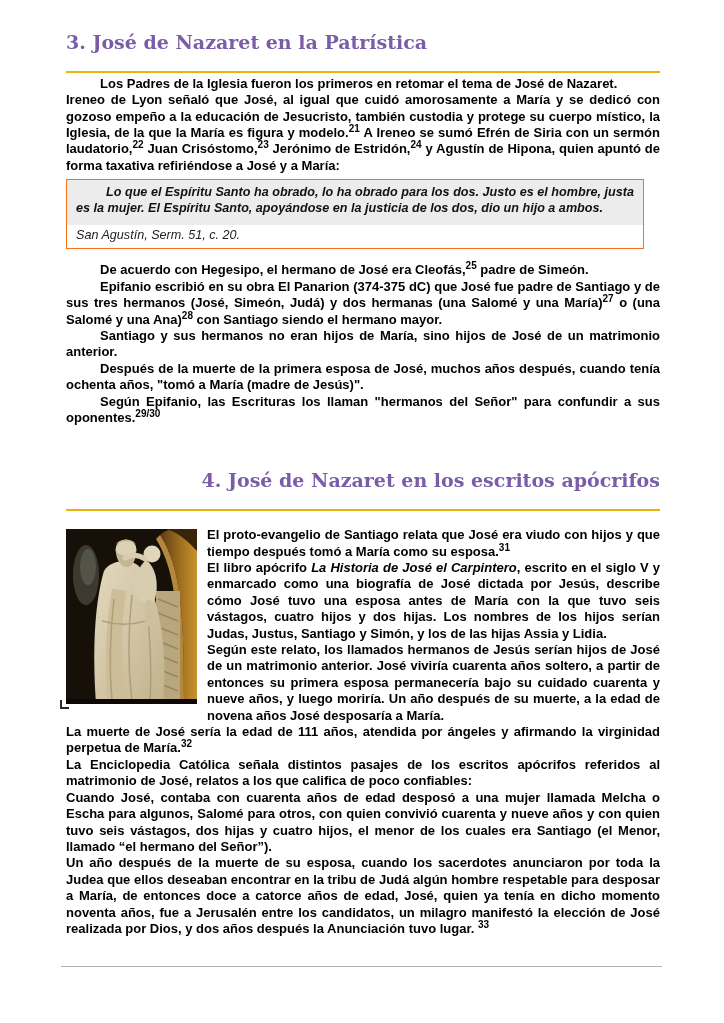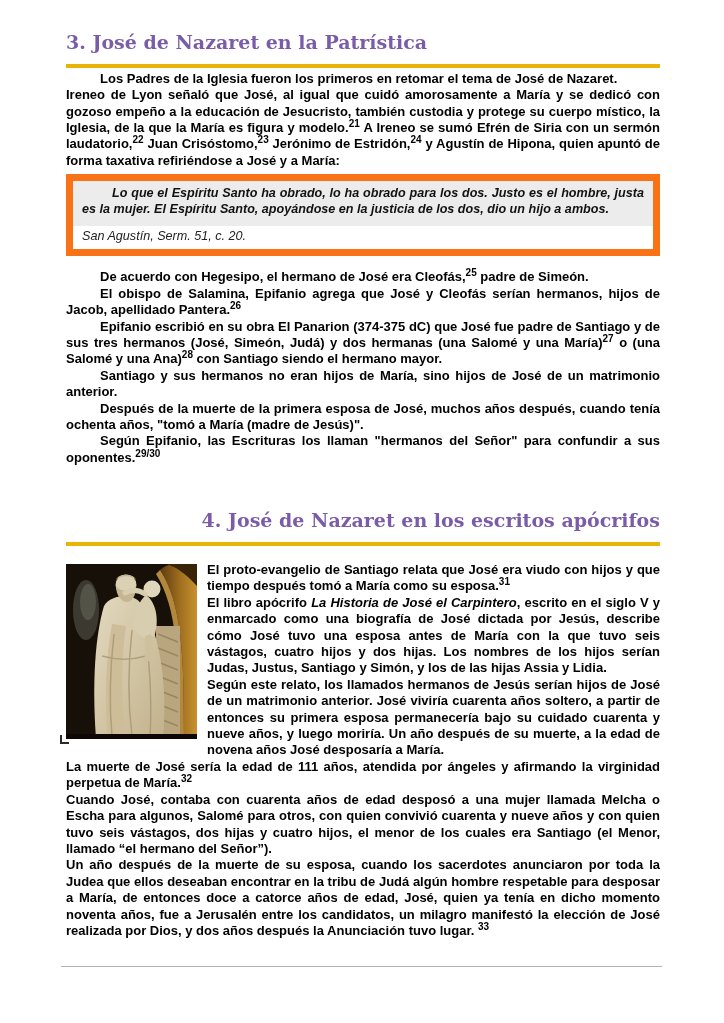--- a/index.html
+++ b/index.html
@@ -7,40 +7,40 @@
   .page{position:relative;width:724px;height:1023px;overflow:hidden;background:#ffffff;}
   .content{padding:32px 64px 0 66px;}
 
   h1.sec-heading{
     font-family:"DejaVu Serif",serif;
     font-weight:bold;
     font-size:19px;
     line-height:1.15;
     color:#7a5ca8;
     margin:0 0 3px 0;
-    padding-bottom:10px;
-    border-bottom:4px solid #eab308;
+    padding-bottom:17px;
+    border-bottom:2px solid #eab308;
   }
   h1.sec-heading.second{margin-top:44px;text-align:right;}
 
   .para{
     margin:0;
     text-align:justify;
     font-weight:bold;
     font-size:13px;
     line-height:16.4px;
     color:#000000;
   }
   .para.indent{text-indent:34px;}
   sup{font-size:10px;line-height:0;vertical-align:super;font-weight:bold;}
   .em{font-style:italic;}
 
   .quote-box{
-    border:7px solid #f97316;
-    margin:5px 0 13px 0;
+    border:1px solid #f97316;
+    margin:5px 16px 13px 0;
   }
   .quote-text{
     background:#ececec;
     padding:4px 9px 9px 9px;
     text-indent:30px;
     text-align:justify;
     font-weight:bold;
     font-style:italic;
     font-size:12.6px;
     line-height:16px;
@@ -91,21 +91,20 @@
 
     <p class="para indent"><span>Los Padres de la Iglesia fueron los primeros en retomar el tema de José de Nazaret.</span></p>
     <p class="para"><span>Ireneo de Lyon señaló que José, al igual que cuidó amorosamente a María y se dedicó con gozoso empeño a la educación de Jesucristo, también custodia y protege su cuerpo místico, la Iglesia, de la que la María es figura y modelo.</span><sup>21</sup><span> A Ireneo se sumó Efrén de Siria con un sermón laudatorio,</span><sup>22</sup><span> Juan Crisóstomo,</span><sup>23</sup><span> Jerónimo de Estridón,</span><sup>24</sup><span> y Agustín de Hipona, quien apuntó de forma taxativa refiriéndose a José y a María:</span></p>
 
     <div class="quote-box">
       <div class="quote-text"><span>Lo que el Espíritu Santo ha obrado, lo ha obrado para los dos. Justo es el hombre, justa es la mujer. El Espíritu Santo, apoyándose en la justicia de los dos, dio un hijo a ambos.</span></div>
       <div class="quote-cite">San Agustín, Serm. 51, c. 20.</div>
     </div>
 
     <p class="para indent"><span>De acuerdo con Hegesipo, el hermano de José era Cleofás,</span><sup>25</sup><span> padre de Simeón.</span></p>
-    <p class="para indent"><span>El obispo de Salamina, Epifanio agrega que José y Cleofás serían hermanos, hijos de Jacob, apellidado Pantera.</span><sup>26</sup></p>
     <p class="para indent"><span>Epifanio escribió en su obra El Panarion (374-375 dC) que José fue padre de Santiago y de sus tres hermanos (José, Simeón, Judá) y dos hermanas (una Salomé y una María)</span><sup>27</sup><span> o (una Salomé y una Ana)</span><sup>28</sup><span> con Santiago siendo el hermano mayor.</span></p>
     <p class="para indent"><span>Santiago y sus hermanos no eran hijos de María, sino hijos de José de un matrimonio anterior.</span></p>
     <p class="para indent"><span>Después de la muerte de la primera esposa de José, muchos años después, cuando tenía ochenta años, "tomó a María (madre de Jesús)".</span></p>
     <p class="para indent"><span>Según Epifanio, las Escrituras los llaman "hermanos del Señor" para confundir a sus oponentes.</span><sup>29</sup><sup>/</sup><sup>30</sup></p>
 
     <h1 class="sec-heading second">4. José de Nazaret en los escritos apócrifos</h1>
 
     <div class="s4-body">
       <span class="statue">
         <svg viewBox="0 0 131 175" xmlns="http://www.w3.org/2000/svg">
@@ -153,20 +152,21 @@
           <path d="M85,70 C88,80 88,90 85,98 L78,96 C80,88 80,78 79,72 Z" fill="#cfc09d"></path>
           <rect x="0" y="170" width="131" height="5" fill="#0d0805"></rect>
         </svg>
         <span class="corner-mark"></span>
       </span>
 
       <p class="para"><span>El proto-evangelio de Santiago relata que José era viudo con hijos y que tiempo después tomó a María como su esposa.</span><sup>31</sup></p>
       <p class="para"><span>El libro apócrifo </span><span class="em">La Historia de José el Carpintero</span><span>, escrito en el siglo V y enmarcado como una biografía de José dictada por Jesús, describe cómo José tuvo una esposa antes de María con la que tuvo seis vástagos, cuatro hijos y dos hijas. Los nombres de los hijos serían Judas, Justus, Santiago y Simón, y los de las hijas Assia y Lidia.</span></p>
       <p class="para"><span>Según este relato, los llamados hermanos de Jesús serían hijos de José de un matrimonio anterior. José viviría cuarenta años soltero, a partir de entonces su primera esposa permanecería bajo su cuidado cuarenta y nueve años, y luego moriría. Un año después de su muerte, a la edad de novena años José desposaría a María.</span></p>
       <p class="para"><span>La muerte de José sería la edad de 111 años, atendida por ángeles y afirmando la virginidad perpetua de María.</span><sup>32</sup></p>
+      <p class="para"><span>La Enciclopedia Católica señala distintos pasajes de los escritos apócrifos referidos al matrimonio de José, relatos a los que califica de poco confiables:</span></p>
       <p class="para"><span>Cuando José, contaba con cuarenta años de edad desposó a una mujer llamada Melcha o Escha para algunos, Salomé para otros, con quien convivió cuarenta y nueve años y con quien tuvo seis vástagos, dos hijas y cuatro hijos, el menor de los cuales era Santiago (el Menor, llamado “el hermano del Señor”).</span></p>
       <p class="para"><span>Un año después de la muerte de su esposa, cuando los sacerdotes anunciaron por toda la Judea que ellos deseaban encontrar en la tribu de Judá algún hombre respetable para desposar a María, de entonces doce a catorce años de edad, José, quien ya tenía en dicho momento noventa años, fue a Jerusalén entre los candidatos, un milagro manifestó la elección de José realizada por Dios, y dos años después la Anunciación tuvo lugar. </span><sup>33</sup></p>
       <div class="clear"></div>
     </div>
 
   </div>
 
   <div class="footer-rule"></div>
 </div>
 

